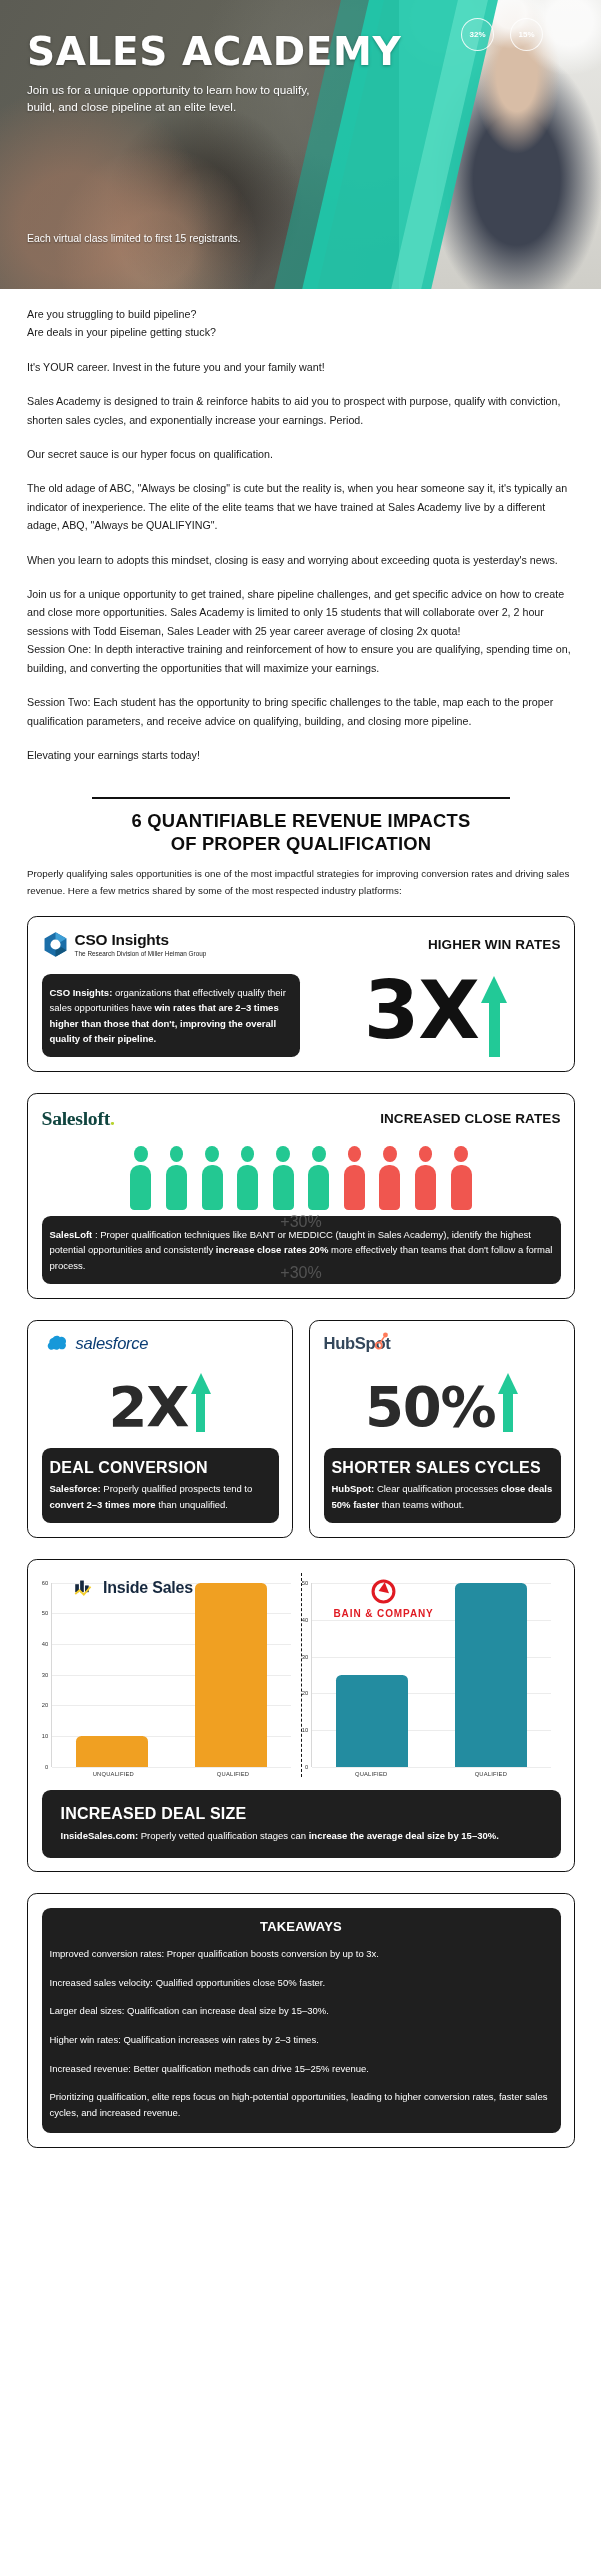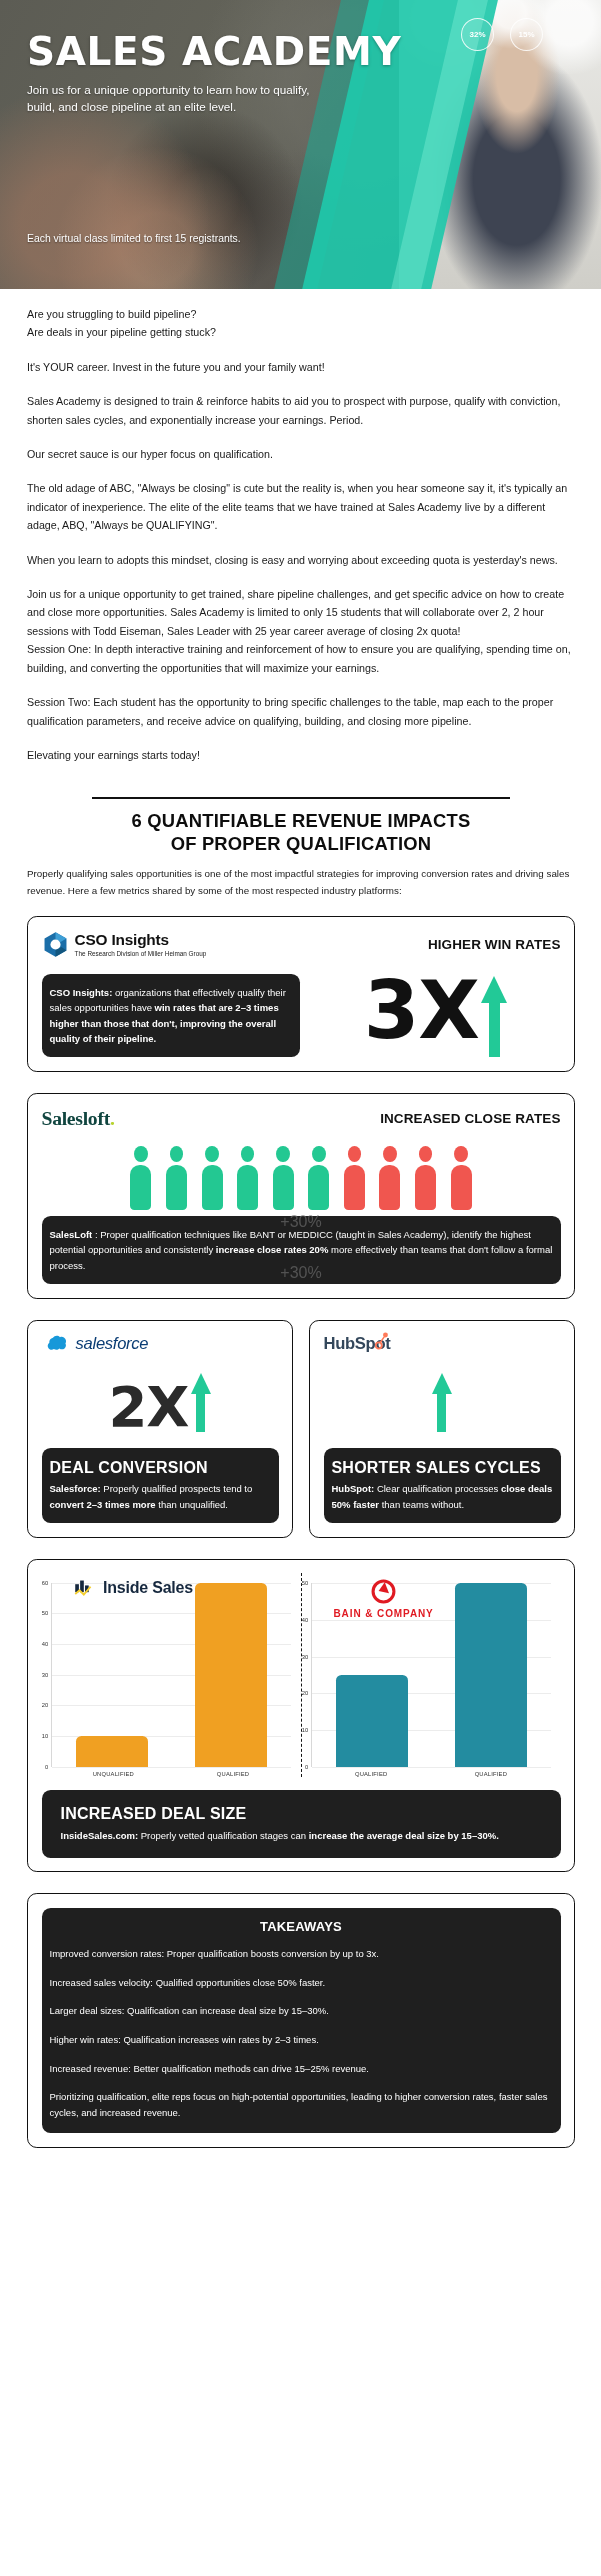--- a/index.html
+++ b/index.html
@@ -401,20 +401,21 @@
     <div class="card">
       <div class="logo-hubspot">
         <span class="w">HubSpot</span>
         <svg width="16" height="18.4" viewBox="0 0 26 30" style="margin-left:-16px;margin-top:-6.1px">
           <circle cx="17" cy="5" r="4" fill="#ff7a59"></circle>
           <circle cx="6" cy="22" r="5" fill="none" stroke="#ff7a59" stroke-width="3"></circle>
           <line x1="15" y1="8" x2="8" y2="18" stroke="#ff7a59" stroke-width="2.5"></line>
         </svg>
       </div>
       <div class="mini-stat">
+        <span class="stat-big">50%</span>
         <span class="arrow-up">
             <span class="head"></span>
             <span class="shaft"></span>
           </span>
       </div>
       <div class="dark-panel" style="margin-top:auto;">
         <div class="ttl">SHORTER SALES CYCLES</div>
         <p><b>HubSpot:</b><span> Clear qualification processes </span><b>close deals 50% faster</b><span> than teams without.</span></p>
       </div>
     </div>

